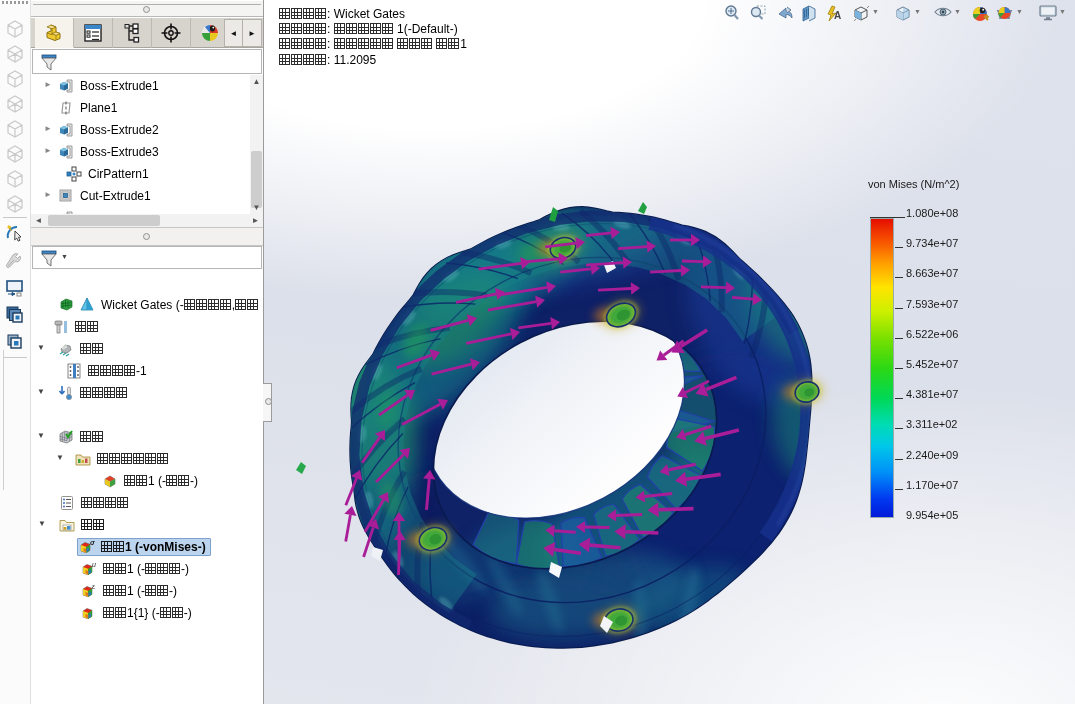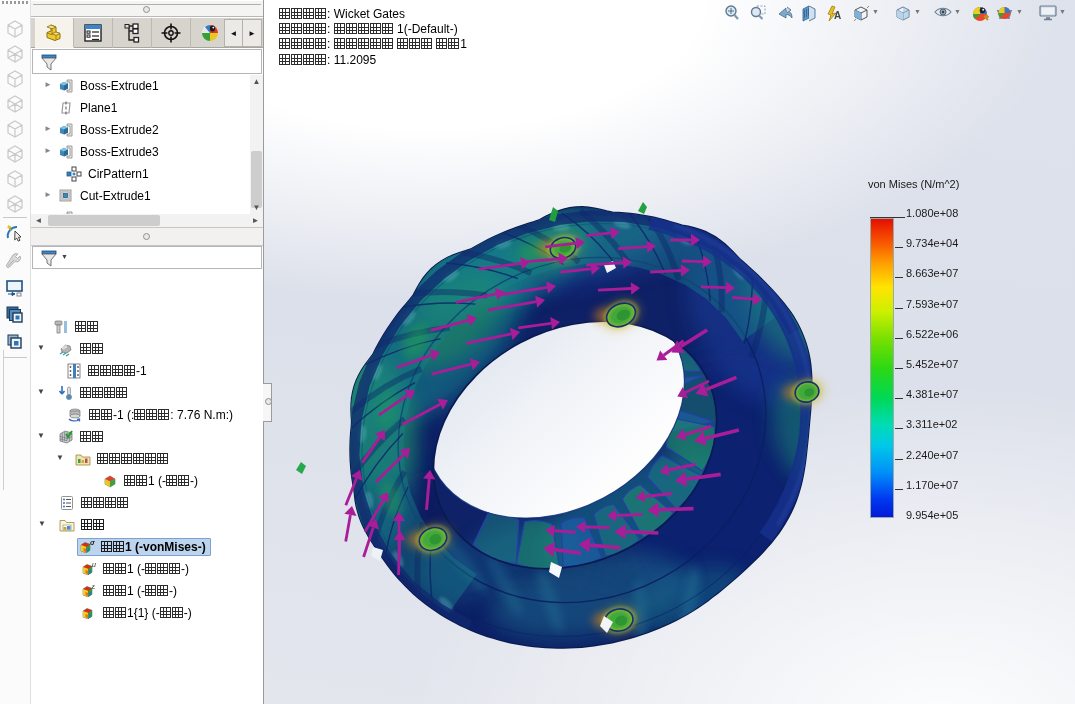--- a/index.html
+++ b/index.html
@@ -394,35 +394,35 @@
         <rect x="3.5" y="3.5" width="13" height="7" fill="#eef2f6"></rect>
         <path d="M8 14 h4 M6 15.5 h8" stroke="#708090" stroke-width="1.3"></path>
       </svg></div>
     <div class="dd" style="left:1059px">▼</div>
   </div>
 <div id="legend">
 <div id="lgtitle">von Mises (N/m^2)</div>
 <div id="lgbar"></div>
 <div id="lgtick0"></div>
 <div class="lglab" style="top:207px">1.080e+08</div>
-<div class="lglab" style="top:237px">9.734e+04</div>
+<div class="lglab" style="top:237px">9.734e+07</div>
 <div class="lgtick" style="top:247px"></div>
 <div class="lglab" style="top:267px">8.663e+07</div>
 <div class="lgtick" style="top:277px"></div>
 <div class="lglab" style="top:298px">7.593e+07</div>
 <div class="lgtick" style="top:308px"></div>
 <div class="lglab" style="top:328px">6.522e+06</div>
 <div class="lgtick" style="top:338px"></div>
 <div class="lglab" style="top:358px">5.452e+07</div>
 <div class="lgtick" style="top:368px"></div>
 <div class="lglab" style="top:388px">4.381e+07</div>
 <div class="lgtick" style="top:398px"></div>
 <div class="lglab" style="top:418px">3.311e+02</div>
 <div class="lgtick" style="top:428px"></div>
-<div class="lglab" style="top:449px">2.240e+07</div>
+<div class="lglab" style="top:449px">2.240e+09</div>
 <div class="lgtick" style="top:459px"></div>
 <div class="lglab" style="top:479px">1.170e+07</div>
 <div class="lgtick" style="top:489px"></div>
 <div class="lglab" style="top:509px">9.954e+05</div>
 </div>
 <div id="strip">
     <div class="sic" style="top:18px"><svg width="22" height="22" viewBox="0 0 22 22" fill="none" stroke="#c9c9c9" stroke-width="1.2">
         <path d="M4 7 l7-4 7 4 v8 l-7 4-7-4 Z M4 7 l7 4 7-4 M11 11 v8"></path>
       </svg></div>
 <div class="sic" style="top:43px"><svg width="22" height="22" viewBox="0 0 22 22" fill="none" stroke="#c9c9c9" stroke-width="1.2">
@@ -616,20 +616,32 @@
 <div id="splitter"></div>
 <div class="knob" style="left:112px;top:233px"></div>
 <div id="filter2">
       <div class="funnel" style="top:2px"><svg width="20" height="20" viewBox="0 0 20 20">
 <rect x="2" y="2" width="14" height="3" fill="#3a86c8" stroke="#1a4a78" stroke-width="0.8"></rect>
 <path d="M2 5 h14 l-5 6 v6 l-4 -3 v-3 Z" fill="#e8e8e8" stroke="#666" stroke-width="0.9"></path>
         </svg></div>
 <span style="position:absolute;left:28px;top:6px;font-size:7px;color:#444">▼</span>
     </div>
 <div id="tree2">
+<div class="trow" style="top:25px;left:28px">
+        <svg width="16" height="16" viewBox="0 0 16 16">
+          <path d="M2 5 l5-3 6 2 v6 l-5 3-6-2 Z" fill="#2f9f3f" stroke="#1a6f28" stroke-width="0.7"></path>
+          <path d="M4 4.2 v7 M6.5 3 v7.4 M9 3.6 v7.2 M2.5 6.6 l10-1 M2.5 9 l10-1" stroke="#0f5f1f" stroke-width="0.7" fill="none"></path>
+        </svg>
+        <svg width="16" height="16" viewBox="0 0 16 16">
+          <path d="M8 1 L14 13 L2 13 Z" fill="#5fc3e8" stroke="#2a7fa8" stroke-width="0.8"></path>
+          <path d="M8 1 L8 13" stroke="#2a7fa8" stroke-width="0.8"></path>
+          <path d="M8 1 L14 13 L8 13 Z" fill="#2f9fd0"></path>
+        </svg>
+        <span class="lab">Wicket Gates (-<i class="cj"></i><i class="cj"></i><i class="cj"></i><i class="cj"></i>,<i class="cj"></i><i class="cj"></i></span>
+      </div>
 <div class="trow" style="top:47px;left:22px">
         <svg width="16" height="16" viewBox="0 0 16 16">
           <rect x="2" y="2" width="7" height="4" rx="1" fill="#b8b8b8" stroke="#777" stroke-width="0.7"></rect>
           <rect x="4" y="6" width="3" height="8" fill="#cfcfcf" stroke="#777" stroke-width="0.7"></rect>
           <path d="M11 3 h3 M11 5 h3 M11 7 h3 M11 9 h3 M11 11 h3 M11 13 h3" stroke="#2f7fc0" stroke-width="1.2"></path>
         </svg>
         <span class="lab"><i class="cj"></i><i class="cj"></i></span>
       </div>
 <div class="trow" style="top:69px;left:27px">
         <span class="exp" style="left:-21px;color:#444">▼</span>
@@ -654,29 +666,20 @@
         <span class="lab"><i class="cj"></i><i class="cj"></i><i class="cj"></i><i class="cj"></i>-1</span>
       </div>
 <div class="trow" style="top:113px;left:27px">
         <span class="exp" style="left:-21px;color:#444">▼</span>
         <svg width="16" height="16" viewBox="0 0 16 16">
           <path d="M4 1 v8 M4 9 l-2.5-3 M4 9 l2.5-3" stroke="#2f6fc0" stroke-width="1.6" fill="none"></path>
           <rect x="9.5" y="2" width="3" height="8" rx="1.5" fill="#ddd" stroke="#888" stroke-width="0.7"></rect>
           <circle cx="11" cy="12" r="2.6" fill="#3f8fd0" stroke="#888" stroke-width="0.7"></circle>
         </svg>
         <span class="lab"><i class="cj"></i><i class="cj"></i><i class="cj"></i><i class="cj"></i></span>
-      </div>
-<div class="trow" style="top:135px;left:36px">
-        <svg width="16" height="16" viewBox="0 0 16 16">
-          <ellipse cx="8" cy="4" rx="5" ry="2" fill="#c8c8c8" stroke="#777" stroke-width="0.7"></ellipse>
-          <rect x="3" y="4" width="10" height="5" fill="#b8b8b8" stroke="#777" stroke-width="0.7"></rect>
-          <ellipse cx="8" cy="9" rx="5" ry="2" fill="#d8d8d8" stroke="#777" stroke-width="0.7"></ellipse>
-          <path d="M2 12 a6 3 0 0 0 10 1 M12.5 14.5 l0-2.5-2.5 .5" stroke="#3f6fc0" stroke-width="1.3" fill="none"></path>
-        </svg>
-        <span class="lab"><i class="cj"></i><i class="cj"></i>-1 (:<i class="cj"></i><i class="cj"></i><i class="cj"></i>: 7.76 N.m:)</span>
       </div>
 <div class="trow" style="top:157px;left:27px">
         <span class="exp" style="left:-21px;color:#444">▼</span>
         <svg width="16" height="16" viewBox="0 0 16 16">
           <path d="M2 5 l5-3 7 2 v7 l-5 3-7-2 Z" fill="#c8ccd0" stroke="#666" stroke-width="0.7"></path>
           <path d="M4.3 4 v8 M6.6 3 v8.6 M9 3.3 v8.6 M11.6 4 v8 M2 7.4 l7 2 M2 9.8 l7 2 M9 5.2 l5-2.4 M9 7.6 l5-2.4 M9 10 l5-2.4" stroke="#667" stroke-width="0.6" fill="none"></path>
           <path d="M8 5 l2 3 4-6" stroke="#1f9f1f" stroke-width="2" fill="none"></path>
         </svg>
         <span class="lab"><i class="cj"></i><i class="cj"></i></span>
       </div>

